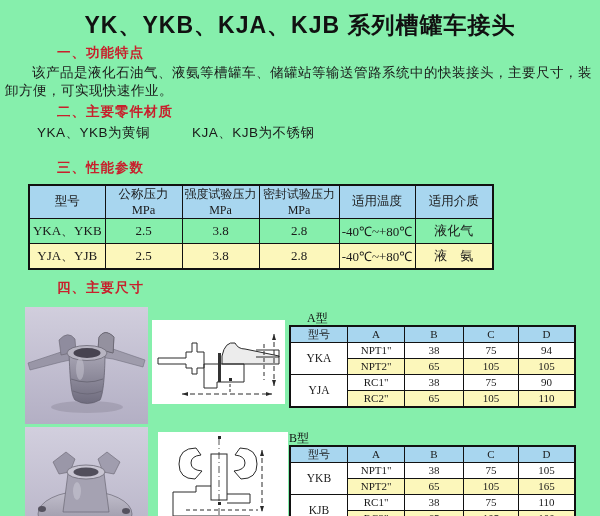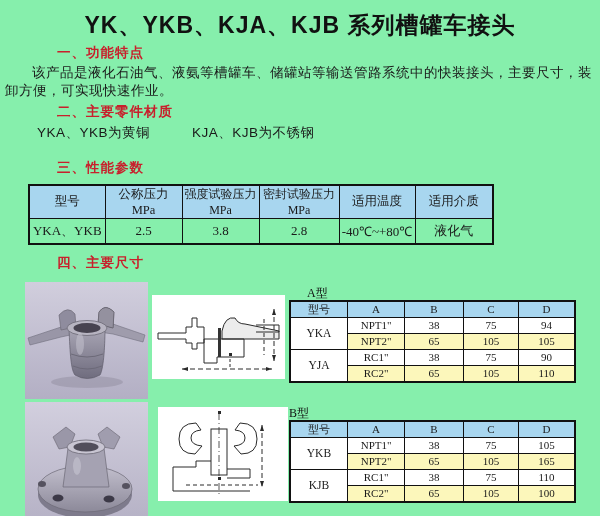--- a/index.html
+++ b/index.html
@@ -67,20 +67,28 @@
       <th>适用介质</th>
     </tr>
     <tr>
       <td>YKA、YKB</td>
       <td>2.5</td>
       <td>3.8</td>
       <td>2.8</td>
       <td>-40℃~+80℃</td>
       <td>液化气</td>
     </tr>
+    <tr class="yellow">
+      <td>YJA、YJB</td>
+      <td>2.5</td>
+      <td>3.8</td>
+      <td>2.8</td>
+      <td>-40℃~+80℃</td>
+      <td>液　氨</td>
+    </tr>
   </tbody>
     </table>
 
   <div class="heading heading-dim">四、主要尺寸</div>
 
   <div class="dims">
 
     <svg style="left:25px;top:7px" width="123" height="117" viewBox="0 0 123 117">
       <defs>
         <linearGradient id="pbg1" x1="0" y1="0" x2="0" y2="1">

